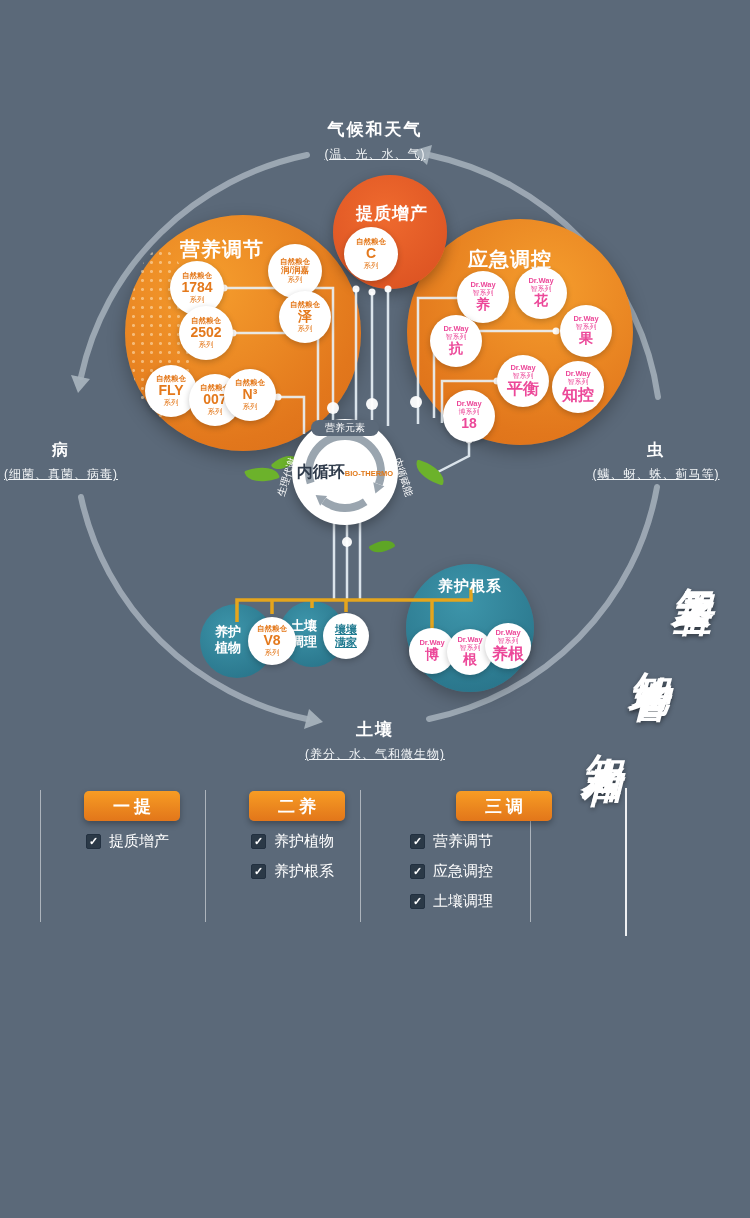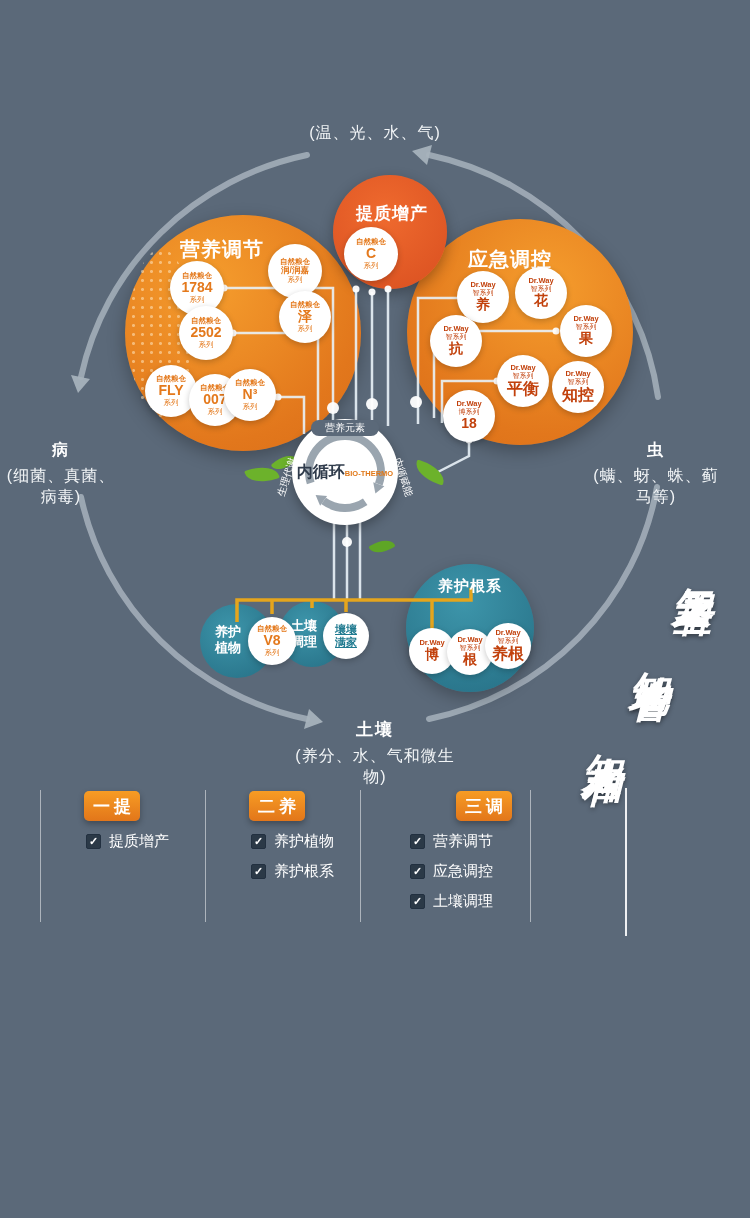--- a/index.html
+++ b/index.html
@@ -48,21 +48,21 @@
   .p-mid{font-size:7px;}
   .p-big{font-size:14px;font-weight:bold;}
   .p-bot{font-size:7.5px;}
   .big-sm .p-big{font-size:8.5px;}
   .big-md .p-big{font-size:16px;}
   .sz54{width:54px;height:54px;}
   .sz52{width:52px;height:52px;}
   .sz48{width:48px;height:48px;}
   .sz46{width:46px;height:46px;}
   .txt-orange{color:#e4791c;}
-  .txt-navy{color:#c2410c;}
+  .txt-navy{color:#ec4899;}
   .txt-teal{color:#1f7a90;text-decoration:underline;}
   .psm .p-big{font-size:11px;line-height:1.2;}
   .pn0{left:170px;top:261px;} .pn1{left:268px;top:244px;} .pn2{left:179px;top:306px;}
   .pn3{left:279px;top:291px;} .pn4{left:145px;top:365px;} .pn5{left:189px;top:374px;}
   .pn6{left:224px;top:369px;}
   .pq{left:344px;top:227px;}
   .pe0{left:457px;top:271px;} .pe1{left:515px;top:267px;} .pe2{left:430px;top:315px;}
   .pe3{left:560px;top:305px;} .pe4{left:497px;top:355px;} .pe5{left:552px;top:361px;}
   .pe6{left:443px;top:390px;}
   .pr0{left:409px;top:628px;} .pr1{left:447px;top:629px;} .pr2{left:485px;top:623px;}
@@ -83,32 +83,32 @@
   
   .leaf{position:absolute;z-index:3;background:#6cb22b;border-radius:2px 100%;}
   .leaf1{left:246px;top:466px;width:32px;height:17px;transform:rotate(-18deg);}
   .leaf2{left:272px;top:456px;width:24px;height:13px;transform:rotate(-40deg);}
   .leaf3{left:414px;top:464px;width:32px;height:17px;transform:rotate(198deg);}
   .leaf4{left:370px;top:540px;width:24px;height:13px;transform:rotate(-30deg);background:#5ea626;}
 
   
   .cyc{position:absolute;z-index:4;color:#fff;text-align:center;}
   .cyc .t{display:block;font-weight:bold;font-size:17px;letter-spacing:2px;}
-  .cyc .s{display:block;font-size:16px;margin-top:5px;letter-spacing:1px;}
+  .cyc .s{display:block;font-size:12px;margin-top:5px;letter-spacing:1px;text-decoration:underline;}
   .cyc-top{left:285px;top:118px;width:180px;}
   .cyc-left{left:2px;top:440px;width:118px;}
   .cyc-left .t,.cyc-right .t{font-size:16px;}
   .cyc-right{left:592px;top:440px;width:128px;}
   .cyc-bottom{left:285px;top:718px;width:180px;}
   .cyc .s{color:#f2f5f7;}
 
   
   .vline{position:absolute;width:1px;height:132px;background:rgba(255,255,255,.5);top:790px;z-index:4;}
   .v1{left:40px;}.v2{left:205px;}.v3{left:360px;}.v4{left:530px;}
-  .btn{position:absolute;z-index:4;width:56px;height:30px;border-radius:5px;top:791px;
+  .btn{position:absolute;z-index:4;width:96px;height:30px;border-radius:5px;top:791px;
     background:linear-gradient(180deg,#f79c24,#e2761a);color:#fff;font-size:17px;font-weight:bold;
     display:flex;align-items:center;justify-content:center;letter-spacing:4px;text-indent:4px;
     box-shadow:0 3px 6px rgba(0,0,0,.3);}
   .b1{left:84px;}.b2{left:249px;}.b3{left:408px;margin-left:48px;}
   .chk{position:absolute;z-index:4;display:flex;align-items:center;gap:8px;color:#fff;font-size:15px;}
   .box{width:15px;height:15px;background:#2b3947;border:1px solid #223040;border-radius:2px;
     color:#fff;font-size:11px;line-height:13px;text-align:center;font-weight:bold;flex:0 0 auto;}
   .ci00{left:86px;top:832px;}
   .ci10{left:251px;top:832px;} .ci11{left:251px;top:862px;}
   .ci20{left:410px;top:832px;} .ci21{left:410px;top:862px;} .ci22{left:410px;top:892px;}
@@ -323,20 +323,21 @@
   <div class="core-lab core-lab-top">营养元素</div>
   <div class="core-lab core-lab-left">生理代谢</div>
   <div class="core-lab core-lab-right">内循赋能</div>
 
   <div class="leaf leaf1"></div>
   <div class="leaf leaf2"></div>
   <div class="leaf leaf3"></div>
   <div class="leaf leaf4"></div>
 
   <div class="cyc cyc-top">
+    <span class="t">气候和天气</span>
     <span class="s">(温、光、水、气)</span>
   </div>
   <div class="cyc cyc-left">
     <span class="t">病</span>
     <span class="s">(细菌、真菌、病毒)</span>
   </div>
   <div class="cyc cyc-right">
     <span class="t">虫</span>
     <span class="s">(螨、蚜、蛛、蓟马等)</span>
   </div>

